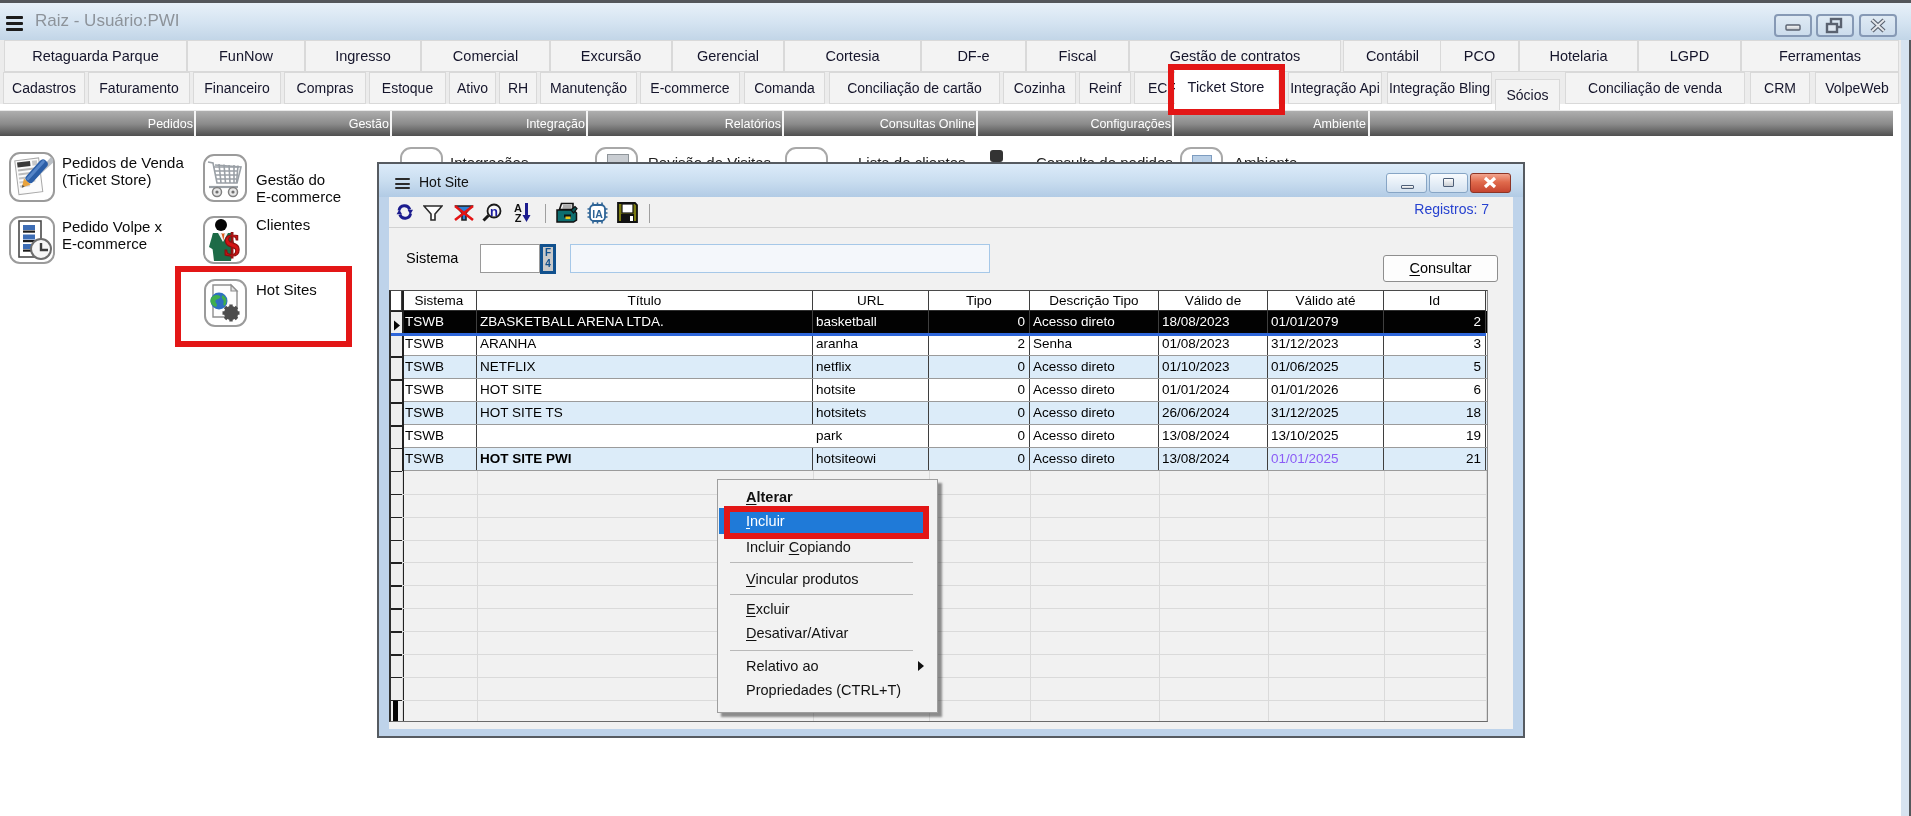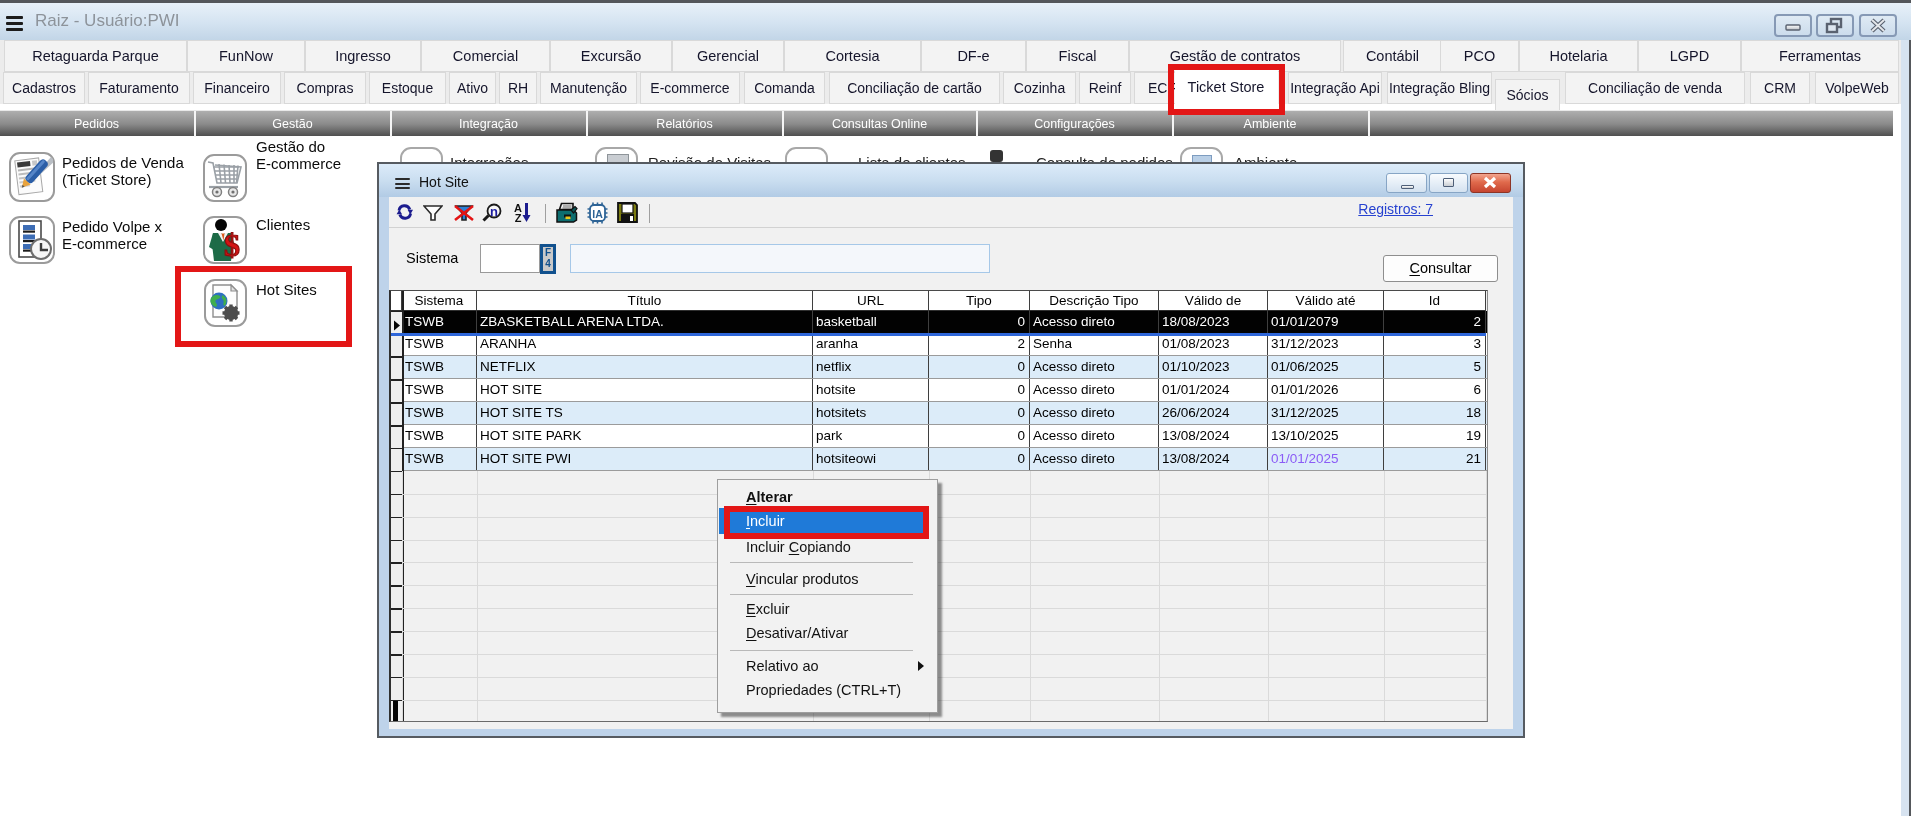--- a/index.html
+++ b/index.html
@@ -18,21 +18,21 @@
   .mrow { left:0; width:1911px; height:32px; background:#ececec; }
   .mcell { position:absolute; top:0; height:32px; background:#f3f3f3;
     border:1px solid #d9d9d9; color:#15152b; font-size:14.5px; text-align:center;
     line-height:30px; white-space:nowrap; overflow:hidden; }
   #menurow2 .mcell { font-size:14px; }
   
   #grayband { left:0; top:110px; width:1893px; height:26px;
     background:linear-gradient(#aeaeae, #8b8b8b 52%, #4f4f4f);
     border-top:1px solid #e8e8e8; }
   .gseg { position:absolute; top:2px; height:22px; color:#fff; font-size:12.5px;
-    text-align:center; line-height:22px; }
+    text-align:right; line-height:22px; }
   .gdiv { position:absolute; top:0; width:2px; height:26px; background:#f5f5f5; }
   
   .iconbox { position:absolute; background:#fff; border:2px solid #9b9b9b; border-radius:11px; }
   .ilabel { position:absolute; color:#0a0a0a; font-size:15px; line-height:17.3px; white-space:nowrap; }
   .redbox { position:absolute; border:6px solid #e31616; background:transparent; }
   
   #dlg { left:377px; top:162px; width:1148px; height:576px;
     border:2px solid #565b61; background:#bed3ea; }
   #dlgtitle { left:0px; top:0px; width:1144px; height:33px;
     background:linear-gradient(#dcebf9, #cadef0 50%, #b2cbe5); position:absolute; }
@@ -44,22 +44,22 @@
   .tsep { position:absolute; top:7px; width:1px; height:19px; background:#9f9f9f; }
   
   #lblSistema { position:absolute; left:17px; top:53px; font-size:14.5px; color:#000; }
   #inpSmall { position:absolute; left:91px; top:47px; width:60px; height:29px;
     background:#fff; border:1px solid #9a9a9a; }
   #f4badge { position:absolute; left:151px; top:47px; width:16px; height:30px;
     background:#c9c9c9; border:3px solid #11518e; color:#11518e;
     font-size:10px; font-weight:bold; line-height:11px; text-align:center; }
   #inpLong { position:absolute; left:181px; top:47px; width:420px; height:29px;
     background:#f4f7fb; border:1px solid #a6c8e8; }
-  #reglink { position:absolute; left:844px; top:4px; width:200px; text-align:right;
-    color:#2742d0; font-size:14px; text-decoration:underline; }
+  #reglink { position:absolute; left:900px; top:4px; width:200px; text-align:right;
+    color:#2742d0; font-size:14px; }
   #btnConsultar { position:absolute; left:994px; top:58px; width:115px; height:27px;
     background:#fdfdfd; border:1px solid #8e8e8e; border-radius:3px;
     font-size:14.5px; color:#000; text-align:center; line-height:25px; }
   
   #grid { left:389px; top:290px; width:1099px; height:432px;
     border-top:1.5px solid #4a4a4a; border-left:2px solid #303030;
     border-bottom:1.5px solid #6a6a6a; border-right:1.5px solid #8a8a8a;
     background:#f1f1f1; overflow:hidden; }
   .hcell { position:absolute; top:0; height:19.5px; background:#fff;
     border-right:1px solid #3f3f3f; border-bottom:1px solid #303030;
@@ -223,21 +223,21 @@
           <path d="M8 11 l26 0 M9 15 l24 0 M10 19 l22 0 M11 23 l20 0"></path>
           <path d="M14 8 l2 19 M19 8.5 l1.5 18.5 M24 9 l1 18 M29 9 l0 18 M33 9.5 l-1.5 17.5"></path>
           <path d="M4 31 l29 0" stroke-width="2.2"></path>
         </g>
         <circle cx="12" cy="36" r="4.5" fill="#e8e8e8" stroke="#808080" stroke-width="1.5"></circle>
         <circle cx="12" cy="36" r="1.6" fill="#707070"></circle>
         <circle cx="28" cy="36" r="4.5" fill="#e8e8e8" stroke="#808080" stroke-width="1.5"></circle>
         <circle cx="28" cy="36" r="1.6" fill="#707070"></circle>
       </svg>
     </div>
-    <div class="ilabel" style="left:256px; top:138px;">Gestão do<br>E-commerce</div>
+    <div class="ilabel" style="left:256px; top:171px;">Gestão do<br>E-commerce</div>
 
     <div class="iconbox" style="left:9px; top:216px; width:46px; height:48px;">
       <svg width="42" height="44" viewBox="0 0 42 44">
         <rect x="8" y="3" width="22" height="36" fill="#fff" stroke="#4a4a4a" stroke-width="1.6"></rect>
         <g>
           <rect x="12" y="7" width="12" height="5" fill="#3d6db5"></rect>
           <rect x="12" y="12.5" width="12" height="2.2" fill="#1c1c1c"></rect>
           <rect x="12" y="16.5" width="12" height="5" fill="#3d6db5"></rect>
           <rect x="12" y="22" width="12" height="2.2" fill="#1c1c1c"></rect>
           <rect x="12" y="26" width="12" height="5" fill="#3d6db5"></rect>
@@ -415,31 +415,30 @@
         <div class="dcell " style="left:86px; width:336px; color:#000; padding-left:3px;">HOT SITE TS</div>
         <div class="dcell " style="left:422px; width:116px; color:#000; padding-left:3px;">hotsitets</div>
         <div class="dcell num" style="left:538px; width:101px; color:#000; padding-right:4px;">0</div>
         <div class="dcell " style="left:639px; width:129px; color:#000; padding-left:3px;">Acesso direto</div>
         <div class="dcell " style="left:768px; width:109px; color:#000; padding-left:3px;">26/06/2024</div>
         <div class="dcell " style="left:877px; width:116px; color:#000; padding-left:3px;">31/12/2025</div>
         <div class="dcell num" style="left:993px; width:102px; color:#000; padding-right:4px;">18</div>
       </div>
       <div class="drow" style="top:134px; background:#fff; border-bottom:1px solid #9b9b9b;">
         <div class="dcell " style="left:11px; width:75px; color:#000; padding-left:3px;">TSWB</div>
-        <div class="dcell " style="left:86px; width:336px; color:#000; padding-left:3px;">HOT SITE PARK</div>
         <div class="dcell " style="left:422px; width:116px; color:#000; padding-left:3px;">park</div>
         <div class="dcell num" style="left:538px; width:101px; color:#000; padding-right:4px;">0</div>
         <div class="dcell " style="left:639px; width:129px; color:#000; padding-left:3px;">Acesso direto</div>
         <div class="dcell " style="left:768px; width:109px; color:#000; padding-left:3px;">13/08/2024</div>
         <div class="dcell " style="left:877px; width:116px; color:#000; padding-left:3px;">13/10/2025</div>
         <div class="dcell num" style="left:993px; width:102px; color:#000; padding-right:4px;">19</div>
       </div>
       <div class="drow" style="top:156.89999999999998px; background:#dcecf9; border-bottom:1px solid #9b9b9b;">
         <div class="dcell " style="left:11px; width:75px; color:#000; padding-left:3px;">TSWB</div>
-        <div class="dcell " style="left:86px; width:336px; color:#000; padding-left:3px;">HOT SITE PWI</div>
+        <div class="dcell " style="left:86px; width:336px; color:#000; padding-left:3px;font-weight:bold;">HOT SITE PWI</div>
         <div class="dcell " style="left:422px; width:116px; color:#000; padding-left:3px;">hotsiteowi</div>
         <div class="dcell num" style="left:538px; width:101px; color:#000; padding-right:4px;">0</div>
         <div class="dcell " style="left:639px; width:129px; color:#000; padding-left:3px;">Acesso direto</div>
         <div class="dcell " style="left:768px; width:109px; color:#000; padding-left:3px;">13/08/2024</div>
         <div class="dcell " style="left:877px; width:116px; color:#8b5cf6; padding-left:3px;">01/01/2025</div>
         <div class="dcell num" style="left:993px; width:102px; color:#000; padding-right:4px;">21</div>
       </div>
       <div class="abs" style="left:0px; top:42.4px; width:1095px; height:2.4px; background:#2e66d9; z-index:2;"></div>
       <div class="abs" style="left:0; top:19.5px; width:11px; height:412.5px; background:#efefef;"></div>
       <div class="abs" style="left:11px; top:0; width:1.6px; height:432px; background:#222;"></div>

